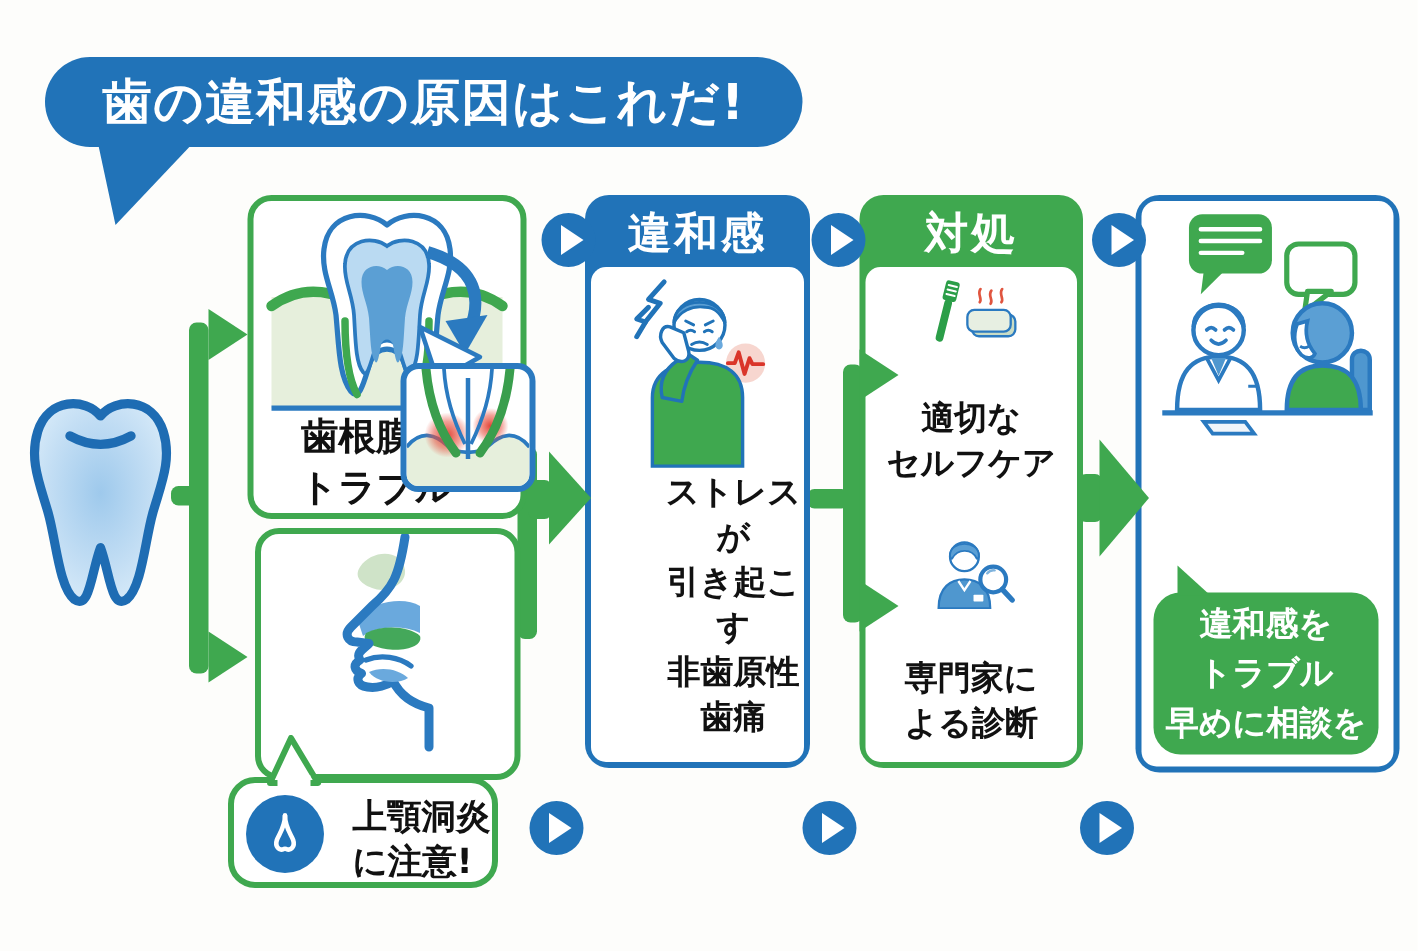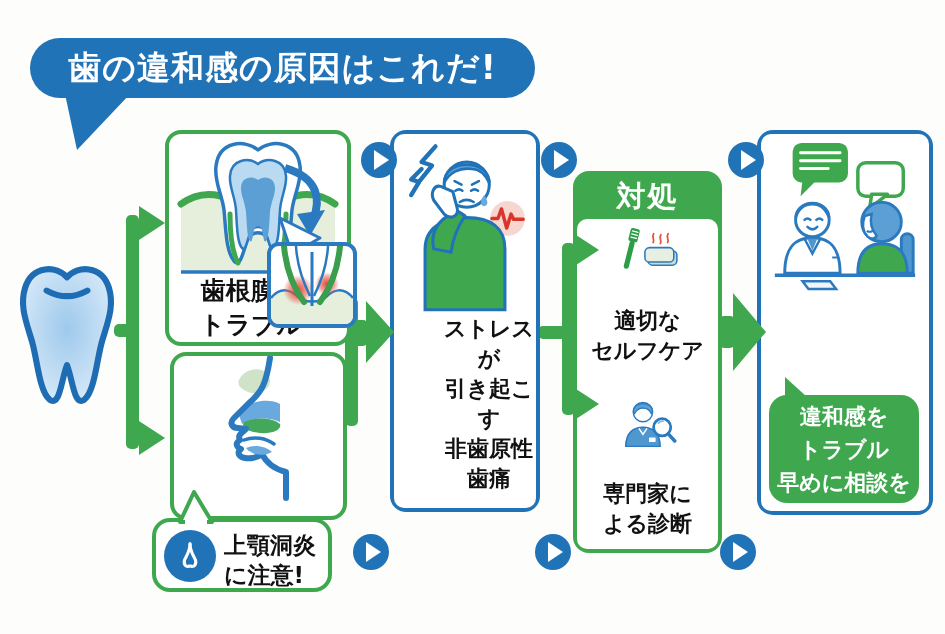--- a/index.html
+++ b/index.html
@@ -22,21 +22,21 @@
   
   .cause-box{background:#fff;border:4px solid #3fa84f;border-radius:16px;box-sizing:border-box;}
   .cause-label{left:176px;top:274px;width:150px;text-align:center;font-weight:bold;font-size:25px;line-height:34px;color:#111;z-index:3;}
   .inset-box{left:267px;top:242px;width:90px;height:86px;background:#fff;border:4px solid #2b7ac0;border-radius:12px;box-sizing:border-box;z-index:5;overflow:hidden;}
   .inset-tail{left:276px;top:216px;z-index:4;}
 
   
   .nose-bubble{left:152px;top:518px;width:180px;height:74px;background:#fff;border:4px solid #3fa84f;border-radius:18px;box-sizing:border-box;z-index:3;}
   .nose-tail{left:176px;top:490px;z-index:4;}
   .nose-badge{left:164px;top:530px;width:52px;height:52px;border-radius:50%;background:#2173b8;z-index:5;display:flex;align-items:center;justify-content:center;}
-  .nose-text{left:224px;top:530px;width:104px;font-weight:bold;font-size:23px;line-height:30px;color:#111;z-index:4;}
+  .nose-text{left:235px;top:530px;width:104px;font-weight:bold;font-size:23px;line-height:30px;color:#111;z-index:4;}
 
   
   .panel{border-radius:16px;padding:4px;box-sizing:border-box;display:flex;flex-direction:column;z-index:2;}
   .panel-blue{background:#2173b8;}
   .panel-green{background:#3fa84f;}
   .panel-header{color:#fff;font-weight:bold;font-size:29px;text-align:center;height:44px;line-height:42px;letter-spacing:2px;}
   .panel-body{background:#fff;border-radius:10px;flex:1;display:flex;flex-direction:column;align-items:center;position:relative;overflow:hidden;}
   .caption{font-weight:bold;color:#111;text-align:center;font-size:22px;line-height:30px;}
 
   .advice-bubble{position:absolute;left:8px;right:10px;bottom:8px;height:108px;background:#3fa84f;border-radius:18px;
@@ -155,20 +155,21 @@
       <path d="M26 10 C26 20 21 26 19 31 C17 37 21 41 25 39" fill="none" stroke="#fff" stroke-width="4" stroke-linecap="round"></path>
       <path d="M26 10 C26 20 31 26 33 31 C35 37 31 41 27 39" fill="none" stroke="#fff" stroke-width="4" stroke-linecap="round"></path>
     </svg>
   </div>
   <div class="abs nose-text">
     <div>上顎洞炎</div>
     <div>に注意!</div>
   </div>
 
   <div class="abs panel panel-blue" style="left:390px;top:130px;width:150px;height:382px;">
+    <div class="panel-header">違和感</div>
     <div class="panel-body">
       <svg width="140" height="196" viewBox="0 0 140 205" style="margin-top:2px;">
         <path d="M36 12 L20 30 L32 34 L16 54" fill="none" stroke="#2173b8" stroke-width="5" stroke-linecap="round" stroke-linejoin="round"></path>
         <path d="M20 38 L8 50 L17 53 L8 68" fill="none" stroke="#2173b8" stroke-width="5" stroke-linecap="round" stroke-linejoin="round"></path>
         <circle cx="119" cy="95" r="20" fill="#f7d6cf"></circle>
         <path d="M101 95 L108 95 L112 84 L118 106 L123 90 L126 96 L137 96" fill="none" stroke="#da352a" stroke-width="4" stroke-linecap="round" stroke-linejoin="round"></path>
         <path d="M24 200 L24 130 C24 106 44 94 72 94 C100 94 116 106 116 130 L116 200 Z" fill="#3fa84f" stroke="#2173b8" stroke-width="3.5"></path>
         <circle cx="72" cy="56" r="26" fill="#ffffff" stroke="#2173b8" stroke-width="3.5"></circle>
         <path d="M46 54 C46 26 98 26 98 54 C92 42 86 38 78 38 C64 36 52 42 46 54 Z" fill="#5b9fd4" stroke="#2173b8" stroke-width="3"></path>
         <path d="M58 52 L66 56 M86 52 L78 56" stroke="#2173b8" stroke-width="3" stroke-linecap="round"></path>
@@ -179,21 +180,21 @@
         <path d="M42 58 C34 56 30 66 34 74 L46 90 C54 97 63 92 61 83 L56 64 Z" fill="#ffffff" stroke="#2173b8" stroke-width="3.5" stroke-linejoin="round"></path>
       </svg>
       <div class="caption" style="margin-top:auto;margin-bottom:14px;margin-left:48px;">
         <div>ストレスが</div>
         <div>引き起こす</div>
         <div>非歯原性歯痛</div>
       </div>
     </div>
   </div>
 
-  <div class="abs panel panel-green" style="left:573px;top:130px;width:149px;height:382px;margin-top:41px;">
+  <div class="abs panel panel-green" style="left:573px;top:130px;width:149px;height:382px;">
     <div class="panel-header">対処</div>
     <div class="panel-body" style="justify-content:space-between;padding:8px 0 10px 0;box-sizing:border-box;gap:32px;">
       <svg width="132" height="90" viewBox="0 0 132 92">
         <g transform="rotate(14 33 40)">
           <rect x="24" y="2" width="18" height="26" rx="4" fill="#2b9e48"></rect>
           <rect x="28" y="26" width="10" height="56" rx="5" fill="#2b9e48"></rect>
           <path d="M28 8 L39 8 M28 14 L39 14 M28 20 L39 20" stroke="#ffffff" stroke-width="2.5" stroke-linecap="round"></path>
         </g>
         <path d="M76 30 C80 25 72 20 77 13" fill="none" stroke="#e0553f" stroke-width="3.5" stroke-linecap="round"></path>
         <path d="M90 32 C94 27 86 22 91 15" fill="none" stroke="#e0553f" stroke-width="3.5" stroke-linecap="round"></path>

